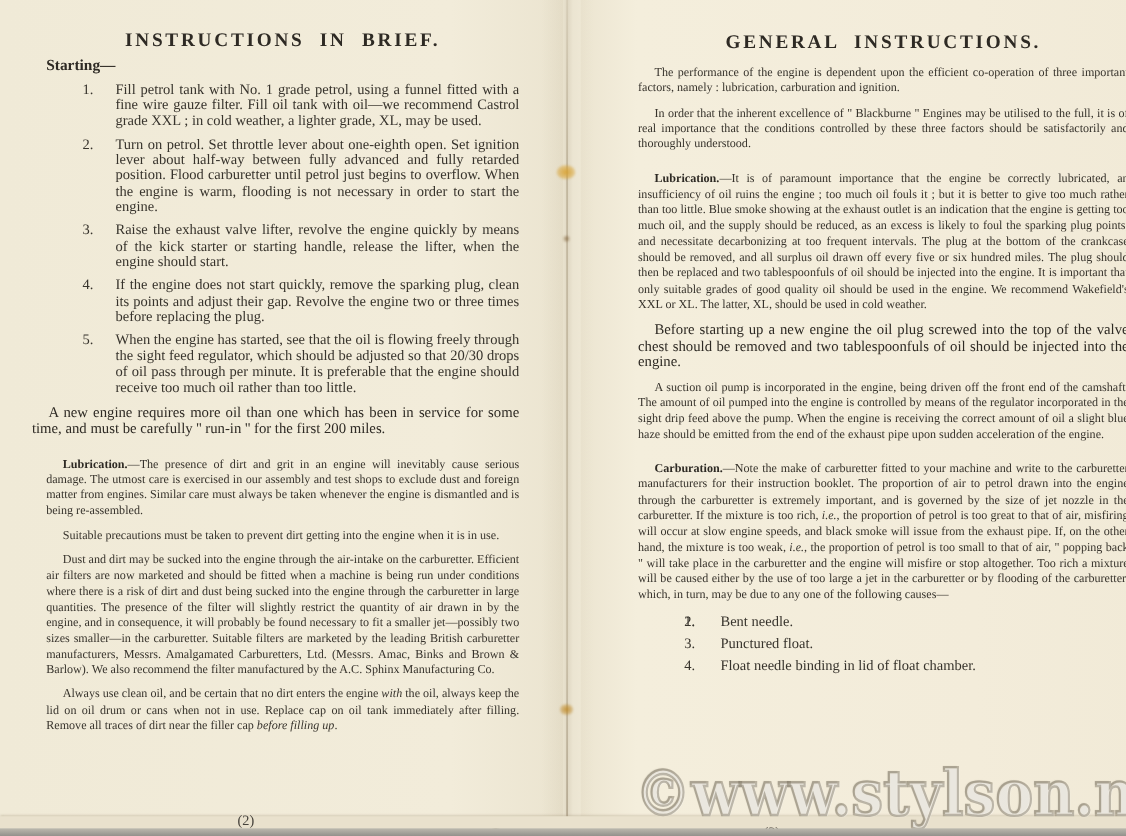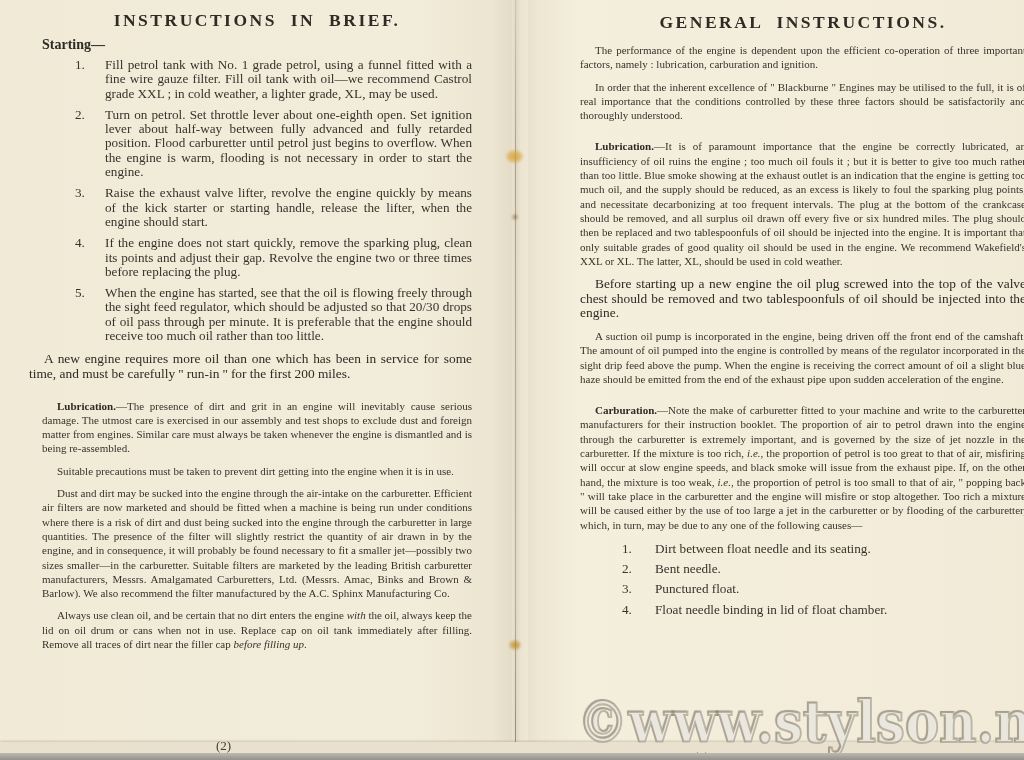--- a/index.html
+++ b/index.html
@@ -13,21 +13,21 @@
   .page-left{
     left:0;width:512px;padding:10px 40px 0 42px;
     background:linear-gradient(to right,#f0ead7 0%,#f2ecda 80%,#ebe4d0 100%);
   }
   .page-right{
     left:528px;width:512px;padding:12px 14px 0 52px;
     background:linear-gradient(to right,#ece5d1 0%,#f4eedc 10%,#f3ecda 70%,#f1ead7 100%);
   }
   .page-title{
     text-align:center;font-weight:bold;font-size:17.5px;
-    letter-spacing:2.5px;word-spacing:7px;margin:0 0 6px 0;color:#2e2a24;
+    letter-spacing:2.5px;word-spacing:7px;margin:16px 0 6px 0;color:#2e2a24;
   }
   .page-right .page-title{margin-bottom:10px;}
   .sec-head{font-weight:bold;font-size:14px;margin:6px 0 4px 0;color:#2e2a24;}
   .para{
     font-size:11px;line-height:14.3px;text-align:justify;
     text-indent:15px;margin:8px 0 0 0;
   }
   .para.first{margin-top:5px;}
   .para.gap{margin-top:17px;}
   .notice{
@@ -133,21 +133,20 @@
     <div class="para first"><span>The performance of the engine is dependent upon the efficient co-operation of three important factors, namely :  lubrication, carburation and ignition.</span></div>
     <div class="para"><span>In order that the inherent excellence of " Blackburne " Engines may be utilised to the full, it is of real importance that the conditions controlled by these three factors should be satisfactorily and thoroughly understood.</span></div>
     <div class="para gap"><span class="b">Lubrication.</span><span>—It is of paramount importance that the engine be correctly lubricated, an insufficiency of oil ruins the engine ;  too much oil fouls it ;  but it is better to give too much rather than too little.  Blue smoke showing at the exhaust outlet is an indication that the engine is getting too much oil, and the supply should be reduced, as an excess is likely to foul the sparking plug points, and necessitate decarbonizing at too frequent intervals.  The plug at the bottom of the crankcase should be removed, and all surplus oil drawn off every five or six hundred miles.  The plug should then be replaced and two tablespoonfuls of oil should be injected into the engine.  It is important that only suitable grades of good quality oil should be used in the engine.  We recommend Wakefield's XXL or XL.  The latter, XL, should be used in cold weather.</span></div>
     <div class="notice">Before starting up a new engine the oil plug screwed into the top of the valve chest should be removed and two tablespoonfuls of oil should be injected into the engine.</div>
     <div class="para"><span>A suction oil pump is incorporated in the engine, being driven off the front end of the camshaft.  The amount of oil pumped into the engine is controlled by means of the regulator incorporated in the sight drip feed above the pump.  When the engine is receiving the correct amount of oil a slight blue haze should be emitted from the end of the exhaust pipe upon sudden acceleration of the engine.</span></div>
     <div class="para gap"><span class="b">Carburation.</span><span>—Note the make of carburetter fitted to your machine and write to the carburetter manufacturers for their instruction booklet.  The proportion of air to petrol drawn into the engine through the carburetter is extremely important, and is governed by the size of jet nozzle in the carburetter.  If the mixture is too rich, </span><span class="i">i.e.</span><span>, the proportion of petrol is too great to that of air, misfiring will occur at slow engine speeds, and black smoke will issue from the exhaust pipe.  If, on the other hand, the mixture is too weak, </span><span class="i">i.e.</span><span>, the proportion of petrol is too small to that of air, " popping back " will take place in the carburetter and the engine will misfire or stop altogether.  Too rich a mixture will be caused either by the use of too large a jet in the carburetter or by flooding of the carburetter, which, in turn, may be due to any one of the following causes—</span></div>
 
     <div class="num-list causes" style="margin-top:10px;">
       <div class="list-item">
         <span class="num">1.</span>
-        <span>Dirt between float needle and its seating.</span>
       </div>
       <div class="list-item">
         <span class="num">2.</span>
         <span>Bent needle.</span>
       </div>
       <div class="list-item">
         <span class="num">3.</span>
         <span>Punctured float.</span>
       </div>
       <div class="list-item">

